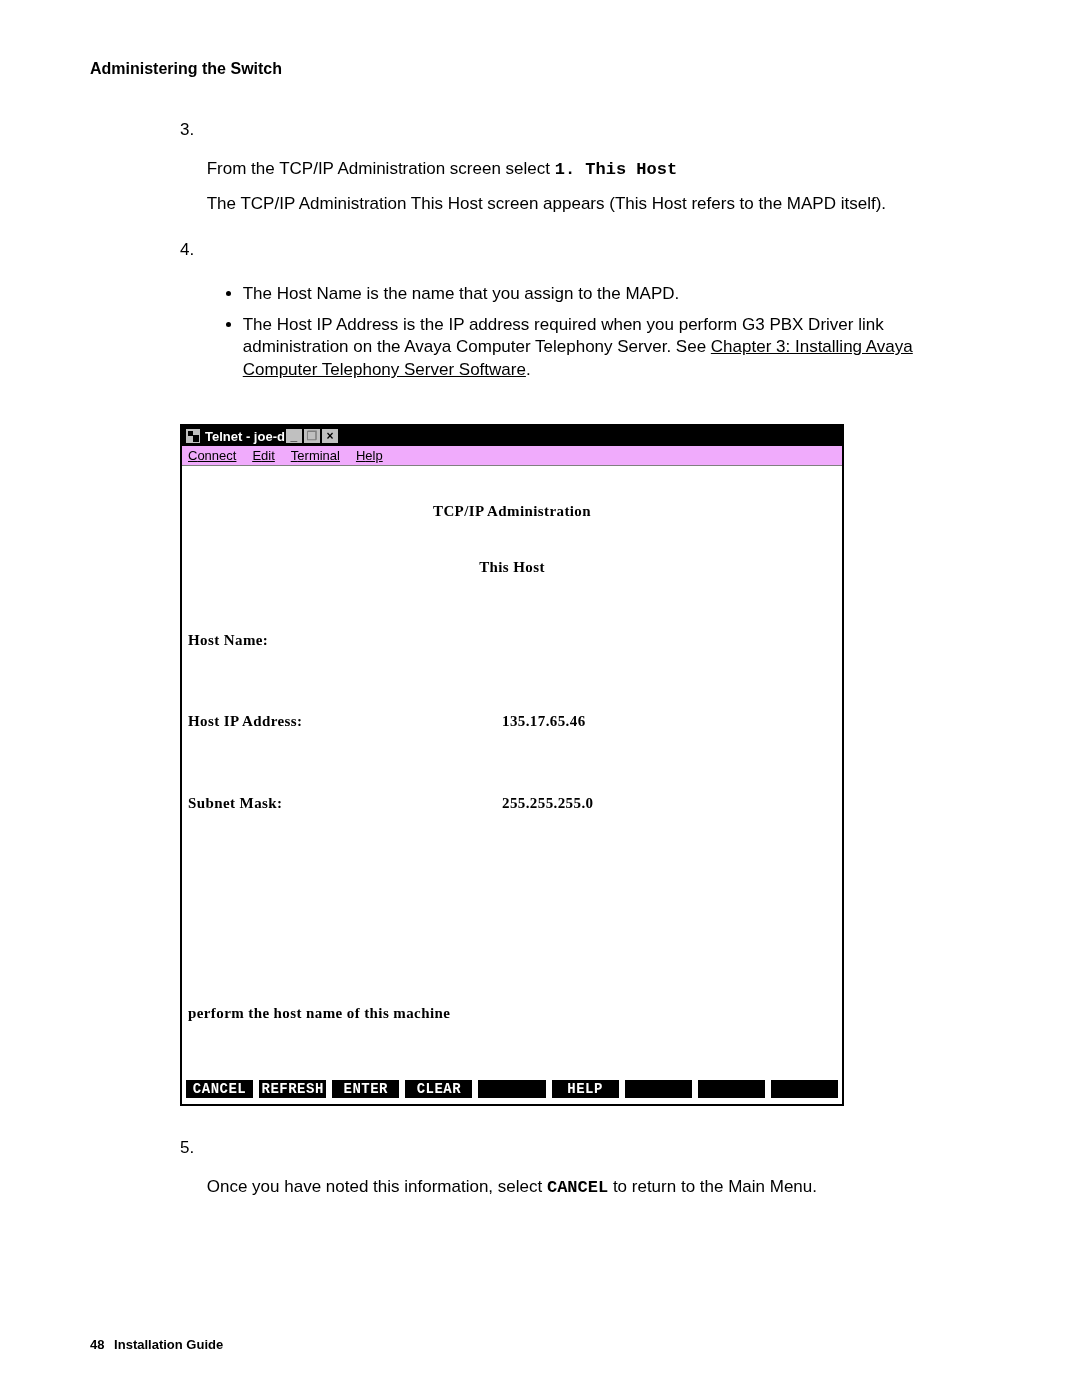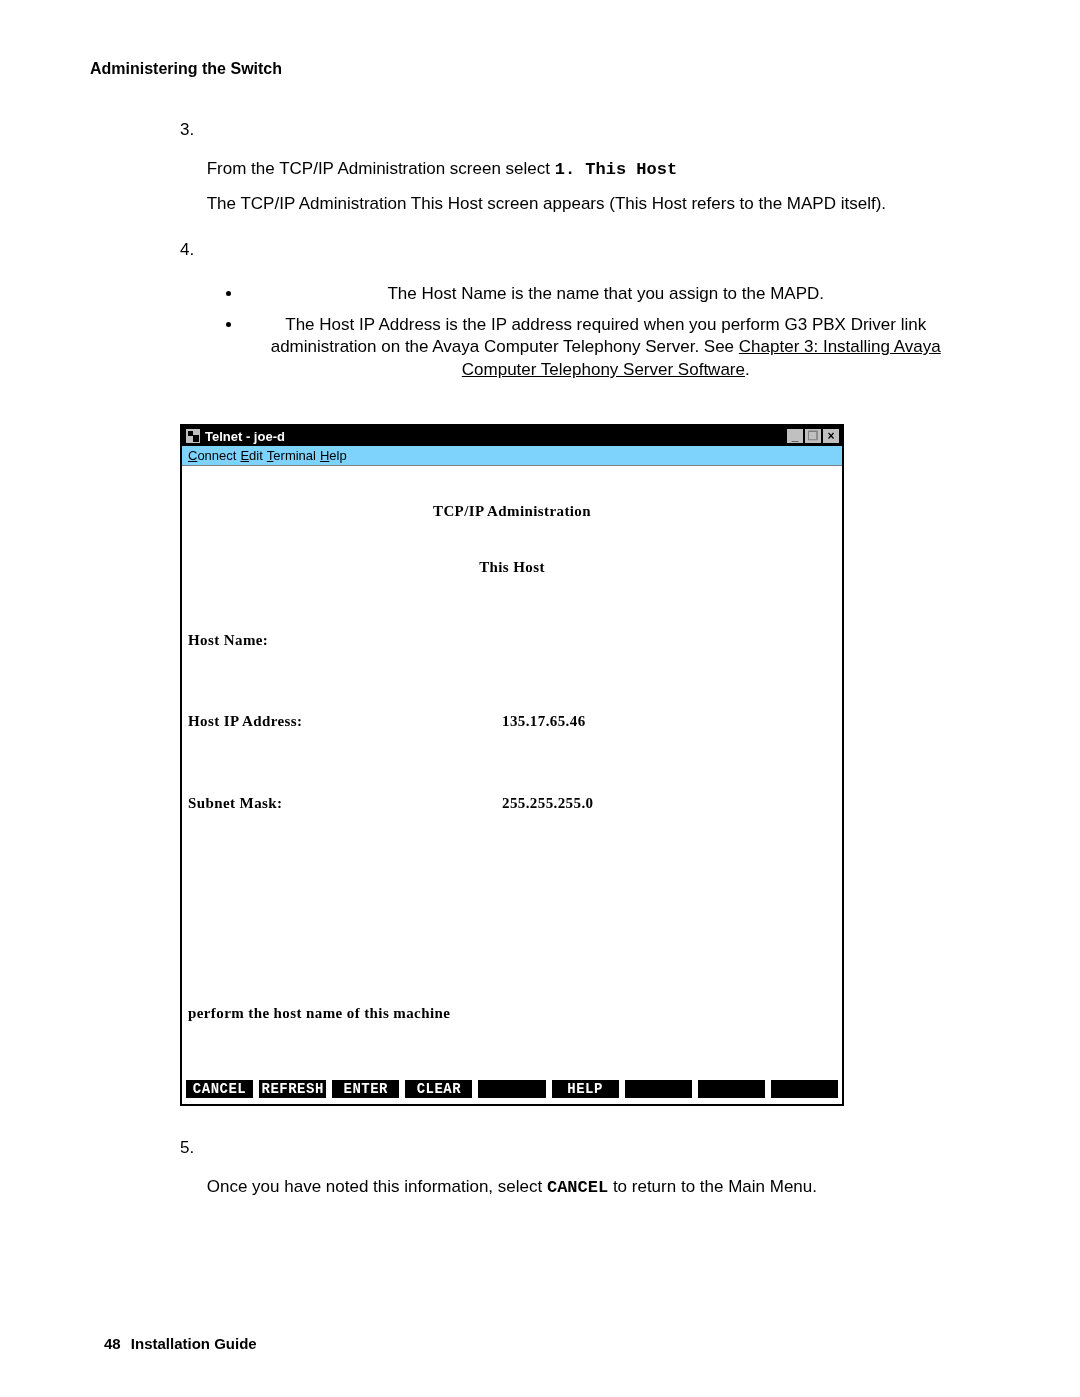--- a/index.html
+++ b/index.html
@@ -40,39 +40,37 @@
     width: calc(100% - 28px);
     vertical-align: top;
     margin-top: 39px;
   }
   .step-body p { margin: 0 0 10px 0; }
   .mono-bold { font-family: "Courier New", monospace; font-weight: bold; }
   ul.sub {
     list-style: disc;
     margin: 6px 0 12px 0;
     padding-left: 36px;
-    text-align: center;
   }
   ul.sub li { margin-bottom: 8px; line-height:1.35;}
   .link { text-decoration: underline; color:#000;}
   
   .telnet {
     border: 2px solid #000;
     width: 660px;
     margin: 30px 0 30px 90px;
     font-family: "MS Sans Serif", Tahoma, sans-serif;
     font-size: 13px;
     background:#fff;
   }
   .titlebar {
     background: #000;
     color: #fff;
     display: flex;
     align-items: center;
-    justify-content: space-between;
     height: 20px;
     padding: 0 2px 0 4px;
     font-weight: bold;
   }
   .titlebar-left { display:flex; align-items:center; gap:5px;}
   .titlebar-icon {
     width:14px; height:14px; background:#c0c0c0; display:inline-block;
     position:relative;
   }
   .titlebar-icon::before,.titlebar-icon::after{
@@ -82,26 +80,27 @@
   .titlebar-icon::after{ right:1px; bottom:1px; width:6px; height:7px; background:#000;}
   .win-controls { display:flex; gap:0;}
   .win-btn {
     width:18px; height:16px; background:#c0c0c0; border:1px solid #000;
     display:flex; align-items:center; justify-content:center;
     font-family: sans-serif; font-size:12px; font-weight:bold; color:#000;
     box-sizing:border-box;
   }
   .win-btn.restore { color:#808080;}
   .menubar {
-    background:#7dd3fc;
+    background:#f0abfc;
     padding: 2px 6px;
     display:flex;
-    gap:4px;
+    gap:16px;
     font-size:13px;
     border-bottom:1px solid #808080;
+    text-decoration:underline;
   }
   .menu-item { }
   .menu-u { text-decoration: underline; }
   .term {
     background:#fff;
     font-family: Liberation Serif, serif;
     font-weight: bold;
     font-size: 15px;
     padding: 10px 6px 6px 6px;
     line-height: 1.55;
@@ -129,22 +128,22 @@
     font-weight:bold;
     font-size:14px;
     width:68px;
     height:18px;
     display:flex; align-items:center; justify-content:center;
     letter-spacing:0.5px;
   }
   .footer {
     position:absolute;
     bottom: 45px;
-    left: 104px;
-    font-size:15px;
+    left: 90px;
+    font-size:13px;
     text-align:center;
   }
   .footer .pn { font-weight:bold; margin-right:6px;}
   .footer .bt { font-weight:bold;}
 </style>
 </head>
 <body>
 
 <div class="page">
 

